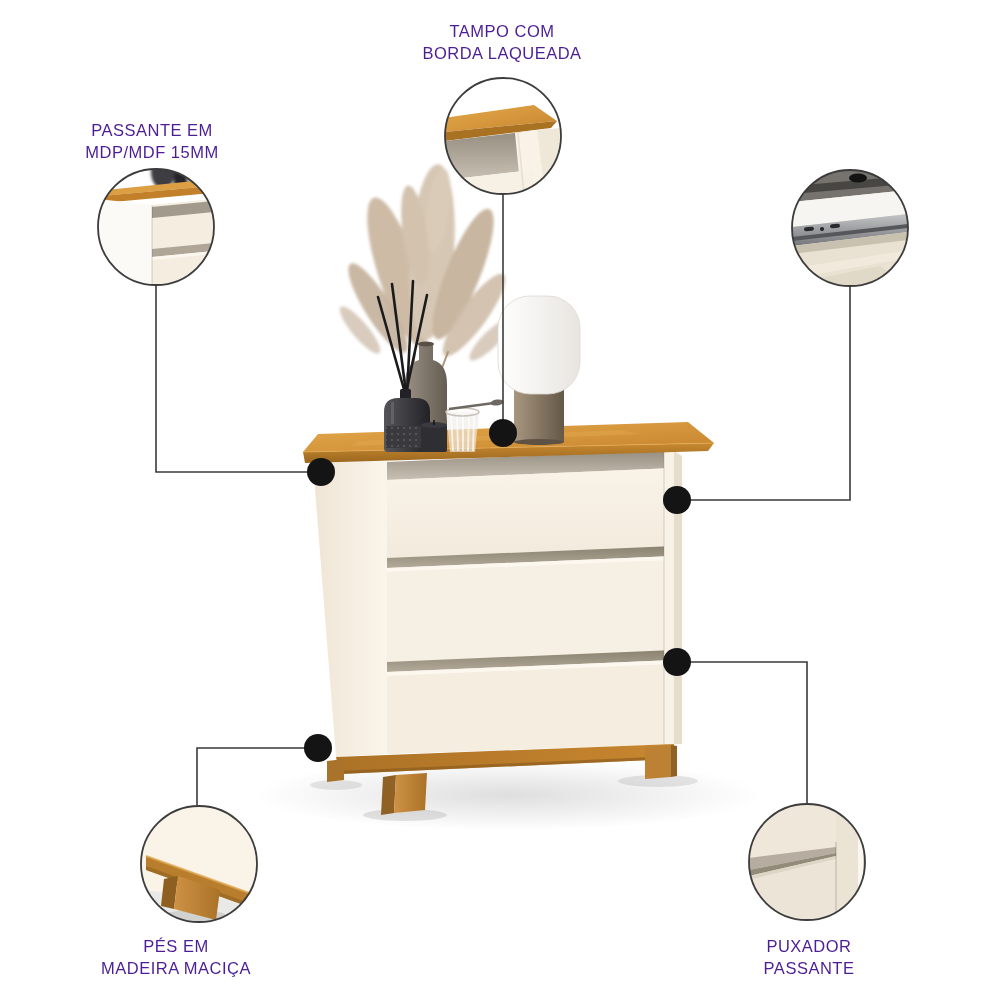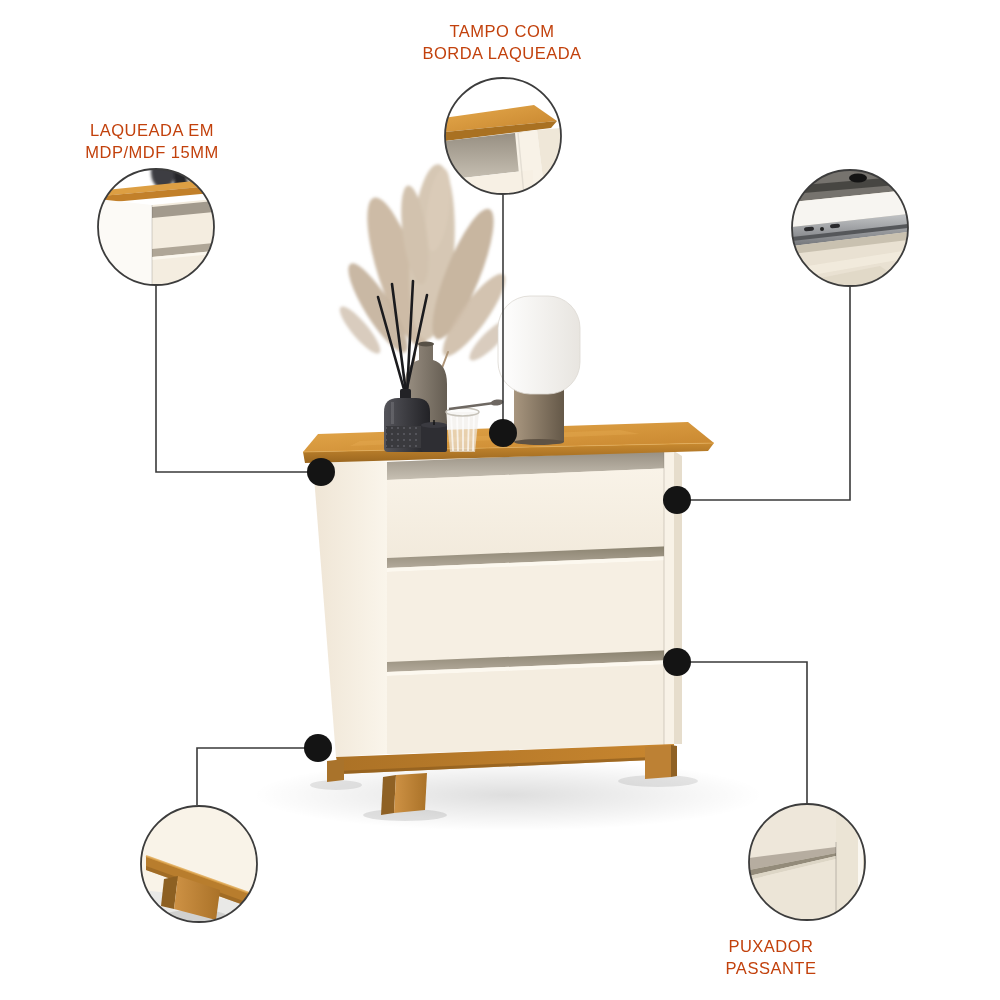--- a/index.html
+++ b/index.html
@@ -6,28 +6,28 @@
   .stage{
     position:relative;width:1000px;height:1000px;margin:0 auto;
     background:#ffffff;overflow:hidden;
     font-family:"Liberation Sans",sans-serif;
   }
   .stage svg{position:absolute;left:0;top:0;}
   .callout-label{
     position:absolute;width:260px;
     text-align:center;
     font-size:16.5px;line-height:21.5px;letter-spacing:.5px;
-    font-weight:400;color:#c2410c;
+    font-weight:400;color:#4c1d95;
     white-space:pre-line;
   }
   .pos-tl{left:22px;top:120px;}
   .pos-tc{left:372px;top:21px;}
   .pos-tr{left:716px;top:93px;}
   .pos-bl{left:46px;top:936px;}
-  .pos-br{left:641px;top:936px;}
+  .pos-br{left:679px;top:936px;}
 </style>
 </head>
 <body>
 
 <div class="stage">
 
 <svg width="1000" height="1000" viewBox="0 0 1000 1000">
   <defs>
     <linearGradient id="gTop" x1="0" y1="0" x2="1" y2="1">
       <stop offset="0" stop-color="#E5A94C"></stop>
@@ -304,20 +304,22 @@
       <polygon points="749,880 836,859 836,920 749,920" fill="#ECE5D7"></polygon>
       <polygon points="836,804 866,804 866,920 836,920" fill="#EBE4D5"></polygon>
       <line x1="836" y1="842" x2="836" y2="920" stroke="rgba(0,0,0,0.14)" stroke-width="1.5"></line>
       <rect x="858" y="804" width="5" height="116" fill="#FAF7F1"></rect>
       <rect x="863" y="804" width="3" height="116" fill="#D9D1C0"></rect>
     </g>
     <circle cx="807" cy="862" r="58" fill="none" stroke="#3C3C3C" stroke-width="1.8"></circle>
   </g>
 </svg>
 
-<div class="callout-label pos-tl">LAQUEADA EM
+<div class="callout-label pos-tl">PASSANTE EM
 MDP/MDF 15MM</div>
 <div class="callout-label pos-tc">TAMPO COM
 BORDA LAQUEADA</div>
+<div class="callout-label pos-bl">PÉS EM
+MADEIRA MACIÇA</div>
 <div class="callout-label pos-br">PUXADOR
 PASSANTE</div>
 
 </div>
 
 </body></html>

